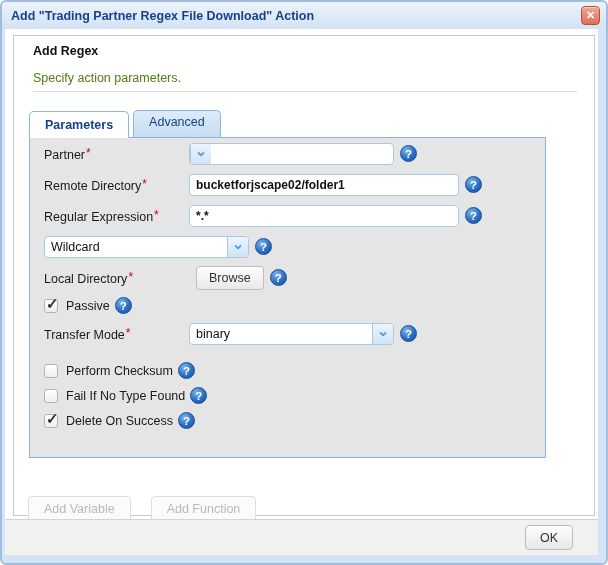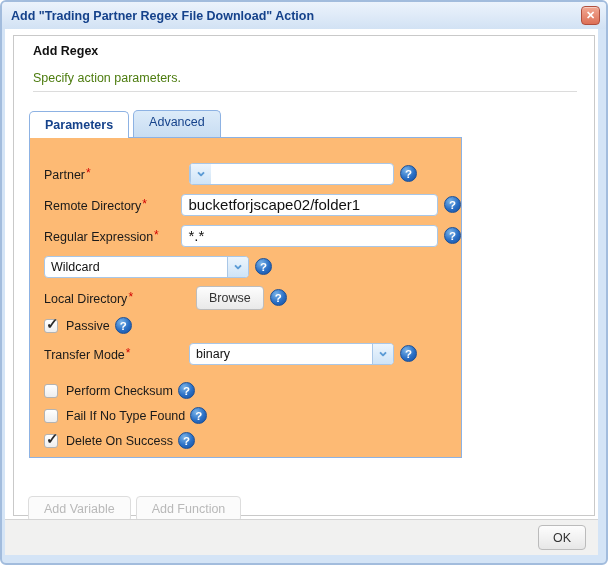--- a/index.html
+++ b/index.html
@@ -46,23 +46,23 @@
     border-radius:5px 5px 0 0; margin-right:4px;
     height:27px; line-height:23px;
     background:linear-gradient(#dcebf9,#c8ddf2);
   }
   .tab.active {
     font-weight:bold; background:#ffffff; height:27px; line-height:26px;
     position:relative; z-index:2; margin-bottom:-1px;
   }
   .tab-panel {
     position:relative; z-index:1;
-    margin-left:15px; width:433px; height:321px;
-    border:1px solid #8db2e3; background:#fdba74;
-    padding-top:20px;
+    margin-left:15px; width:517px; height:321px;
+    border:1px solid #8db2e3; background:#e5e5e5;
+    padding-top:0;
   }
 
   .field-row { display:flex; align-items:center; height:31px; padding-left:14px; }
   .f-label { width:145px; font-size:12.5px; color:#1a1a1a; }
   .req { color:#d20000; font-size:12px; vertical-align:2px; padding-left:1px; }
 
   .combo {
     width:205px; height:22px; border:1px solid #a9c7e7; border-radius:4px;
     background:#ffffff; display:flex; align-items:stretch; overflow:hidden; cursor:pointer;
   }
@@ -70,22 +70,22 @@
   .combo-btn {
     width:21px; border-left:1px solid #a9c7e7;
     background:linear-gradient(#ecf5fd,#cfe4f7);
     color:#5b9bd5; font-size:15px; font-weight:bold;
     display:flex; align-items:center; justify-content:center;
   }
   .combo-btn span { margin-top:-6px; }
 
   .text-input {
     width:270px; height:22px; border:1px solid #a9c7e7; border-radius:4px;
-    font-family:"Liberation Sans", sans-serif; font-size:15px; color:#111;
-    padding:0 6px; outline:none; background:#ffffff;
+    font-family:"Liberation Sans", sans-serif; font-size:12px; color:#111;
+    padding:0 6px; outline:none; background:#ffffff;font-weight:bold;
   }
   .text-input.short { width:235px; }
 
   .help {
     width:17px; height:17px; border-radius:50%; margin-left:6px; flex:none;
     border:1px solid #1b4f96;
     background:radial-gradient(circle at 35% 28%, #7ab4e8, #2a6fc5 55%, #17командa4f9e 95%, #174f9e);
     background:radial-gradient(circle at 35% 28%, #7ab4e8, #2a6fc5 55%, #174f9e);
     color:#ffffff; font-size:11.5px; font-weight:bold;
     text-align:center; line-height:16px; cursor:pointer;
@@ -107,30 +107,30 @@
   }
   .checkbox .mark {
     position:absolute; top:-5px; left:1px;
     font-size:15px; font-weight:bold; color:#2b2b2b;
   }
   .cb-label { font-size:12.5px; color:#1a1a1a; margin-left:8px; }
   .check-row .help { margin-left:5px; }
 
   .action-btns { margin:38px 0 0 14px; display:flex; }
   .ghost-btn {
-    height:26px; padding:0 15px; margin-right:5px;
+    height:26px; padding:0 15px; margin-right:20px;
     border:1px solid #dddddd; border-radius:4px;
     background:#fbfbfb; color:#b9b9b9;
     font-family:"Liberation Sans", sans-serif; font-size:12.5px;
   }
 
   .footer {
     position:absolute; left:0; right:0; bottom:0; height:36px;
     background:#f1f1f0; border-top:1px solid #d4d4d4;
-    display:flex; align-items:center; justify-content:flex-end; padding-right:12px;
+    display:flex; align-items:center; justify-content:flex-end; padding-right:25px;
   }
   .btn {
     height:25px; padding:0 14px; margin-left:7px;
     border:1px solid #bbbbbb; border-radius:4px;
     background:linear-gradient(#fdfdfd,#e7e7e7);
     font-family:"Liberation Sans", sans-serif; font-size:12.5px; color:#333;
     cursor:pointer;
   }
 </style>
 </head>

